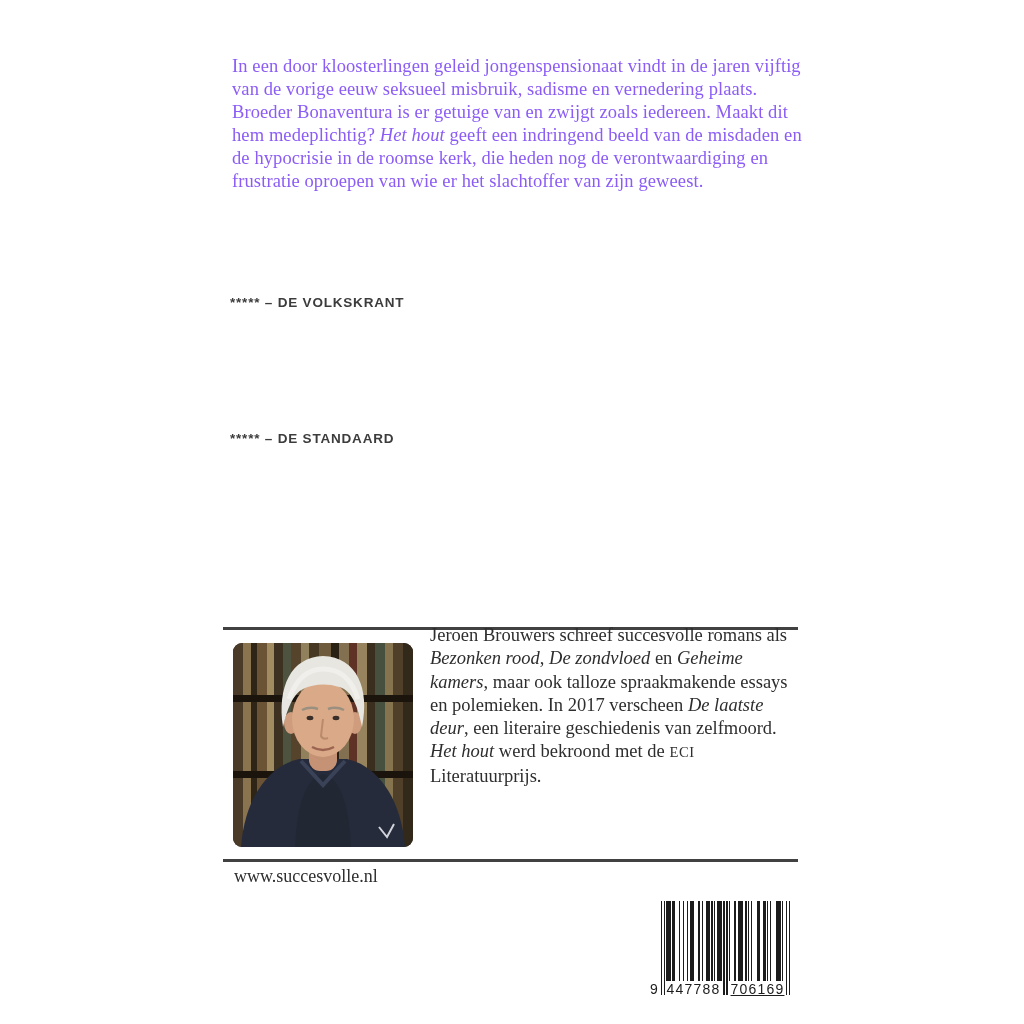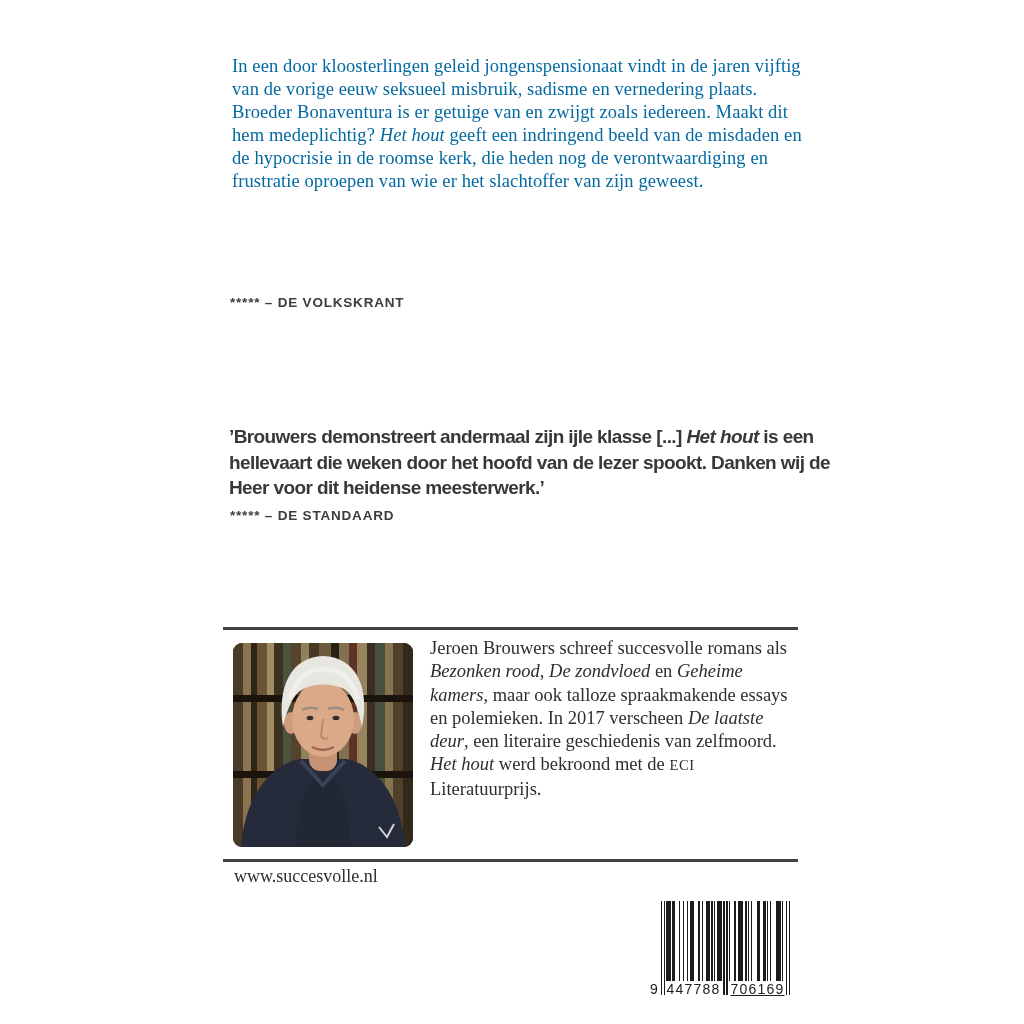--- a/index.html
+++ b/index.html
@@ -3,21 +3,21 @@
 <meta charset="utf-8">
 <style>
   html,body { margin:0; padding:0; background:#ffffff; }
   .page {
     position:relative; width:1024px; height:1024px; background:#ffffff;
     color:#2e2e2e; font-family:"Liberation Serif", serif; overflow:hidden;
   }
   
   .synopsis {
     position:absolute; left:232px; top:55px; width:572px; margin:0;
-    font-size:18.5px; line-height:23px; letter-spacing:0.1px; color:#0369a1;
+    font-size:18.5px; line-height:23px; letter-spacing:0.1px; color:#8b5cf6;
   }
   .synopsis em, .bio i { font-style:italic; }
   
   .quote { position:absolute; left:229px; width:628px; }
   .quote-1 { top:288px; }
   .quote-2 { top:424px; }
   .qtext {
     margin:0; font-family:"Liberation Sans", sans-serif; font-weight:700;
     font-size:19px; line-height:25.5px; letter-spacing:-0.6px; color:#383838;
   }
@@ -30,21 +30,21 @@
   .rule { position:absolute; left:223px; width:575px; height:3px; background:#414141; }
   .rule-1 { top:627px; }
   .rule-2 { top:859px; }
   
   .photo {
     position:absolute; left:233px; top:643px; width:180px; height:204px;
     border-radius:9px; overflow:hidden;
   }
   .photo svg { display:block; width:100%; height:100%; }
   .bio {
-    position:absolute; left:430px; top:637px; width:375px; margin:0;
+    position:absolute; left:430px; top:624px; width:375px; margin:0;
     font-size:18.5px; line-height:23.3px; color:#2e2e2e;
   }
   .bio .sc { font-size:14.5px; letter-spacing:0.6px; }
   
   .website { position:absolute; left:234px; top:866px; margin:0; font-size:18px; color:#2e2e2e; }
   .barcode { position:absolute; left:648px; top:901px; width:145px; height:94px; }
   .bars { position:absolute; left:13px; top:0; width:129px; height:100%; }
   .bar { position:absolute; top:0; background:#1c1c1c; }
   .digits {
     position:absolute; left:0; right:0; bottom:-3px; height:17px;
@@ -60,21 +60,20 @@
 
 <div class="page">
 
   <p class="synopsis"><span>In een door kloosterlingen geleid jongenspensionaat vindt in de jaren vijftig van de vorige eeuw seksueel misbruik, sadisme en vernedering plaats. Broeder Bonaventura is er getuige van en zwijgt zoals iedereen. Maakt dit hem medeplichtig? </span><em>Het hout</em><span> geeft een indringend beeld van de misdaden en de hypocrisie in de roomse kerk, die heden nog de verontwaardiging en frustratie oproepen van wie er het slachtoffer van zijn geweest.</span></p>
 
   <div class="quote quote-1">
     <p class="attr">***** – DE VOLKSKRANT</p>
   </div>
 
   <div class="quote quote-2">
-    <p class="qtext"><span>’Brouwers demonstreert andermaal zijn ijle klasse [...] </span><span class="it">Het hout</span><span> is een hellevaart die weken door het hoofd van de lezer spookt. Danken wij de Heer voor dit heidense meesterwerk.’</span></p>
     <p class="attr">***** – DE STANDAARD</p>
   </div>
 
   <div class="rule rule-1"></div>
 
   <div class="photo">
     <svg viewBox="0 0 180 204" preserveAspectRatio="none">
 
       <rect width="180" height="204" fill="#2b2218"></rect>
       <g>

